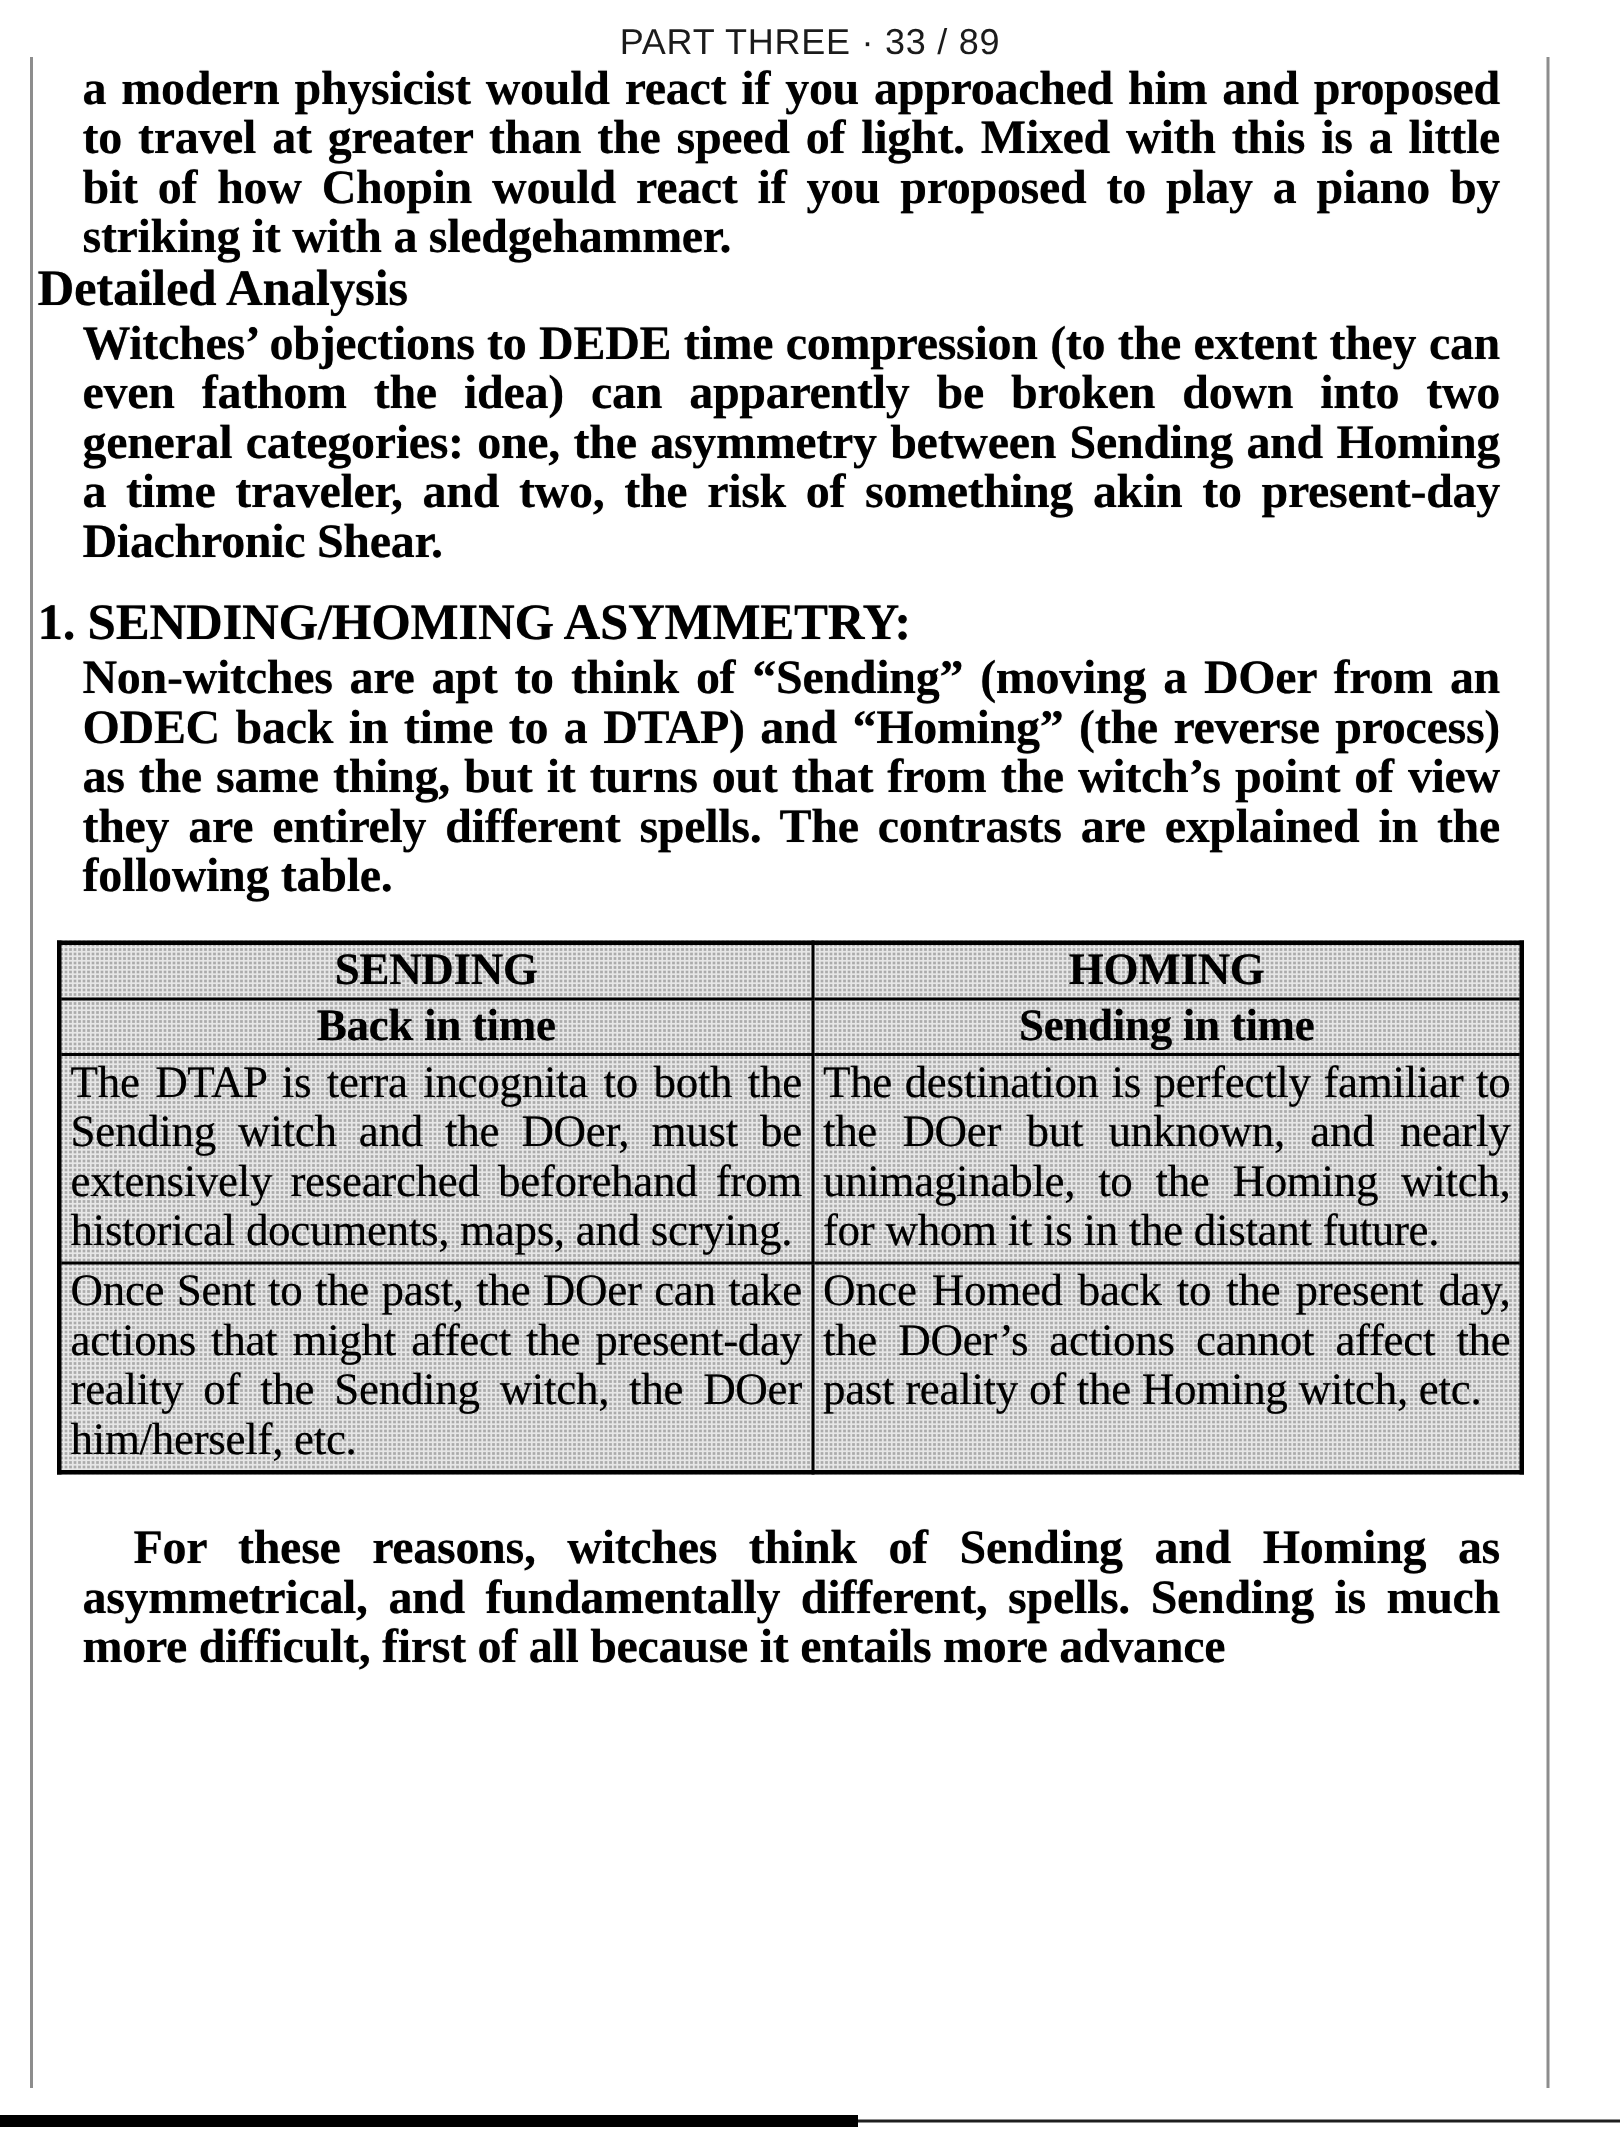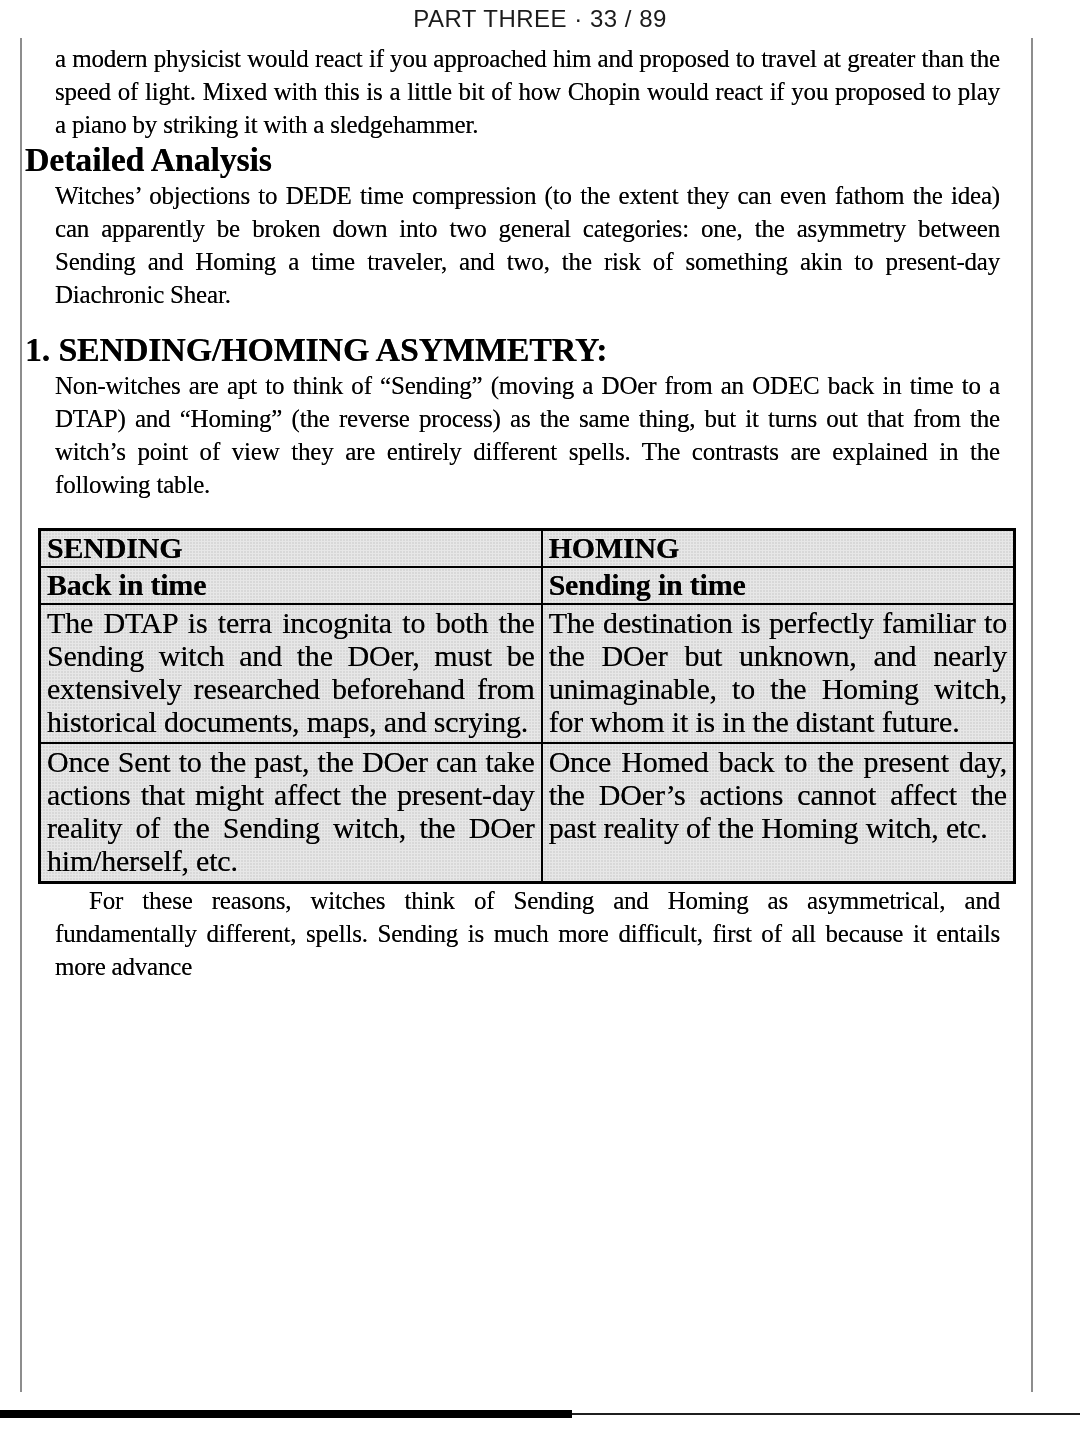--- a/index.html
+++ b/index.html
@@ -8,21 +8,21 @@
     position: relative;
     width: 1080px;
     height: 1429px;
     background: #ffffff;
     overflow: hidden;
     font-family: "Liberation Serif", serif;
     color: #000;
   }
   .page-header {
     position: absolute;
-    top: 5px; left: 0;
+    top: 15px; left: 0;
     width: 100%;
     text-align: center;
     font-family: "Liberation Sans", sans-serif;
     font-size: 24px;
     line-height: 28px;
     color: #1b1b1b;
     letter-spacing: 0.5px;
   }
   .frame-line {
     position: absolute;
@@ -33,25 +33,26 @@
   }
   .frame-line.left  { left: 20px; }
   .frame-line.right { left: 1031px; }
   .content {
     position: absolute;
     left: 25px; top: 42px;
     width: 991px;
   }
   .para {
     margin: 0 16px 0 30px;
-    font-size: 25px;
+    font-size: 32px;
     line-height: 33px;
     text-align: justify;
     letter-spacing: -0.2px;
     text-shadow: 0 0 0.5px rgba(0,0,0,0.65);
+    font-weight: bold;
   }
   .heading {
     margin: 0;
     font-size: 34px;
     line-height: 38px;
     font-weight: bold;
     letter-spacing: -0.2px;
     text-shadow: 0 0 0.5px rgba(0,0,0,0.65);
   }
   .h-da { }
@@ -73,25 +74,26 @@
   .compare-table td {
     border: 2px solid #000;
     padding: 1px 6px 4px 6px;
     vertical-align: top;
     text-align: justify;
     text-shadow: 0 0 0.5px rgba(0,0,0,0.65);
   }
   .compare-table .col-l { width: 51.5%; }
   .compare-table .th {
     font-weight: bold;
-    text-align: left;
+    text-align: center;
     padding-top: 0;
     padding-bottom: 2px;
   }
   .indent {
+    margin-top: 32px;
     text-indent: 34px;
   }
   .progress-track {
     position: absolute;
     left: 0; top: 1413px;
     width: 1080px; height: 2px;
     background: #1f1f1f;
   }
   .progress-fill {
     position: absolute;

